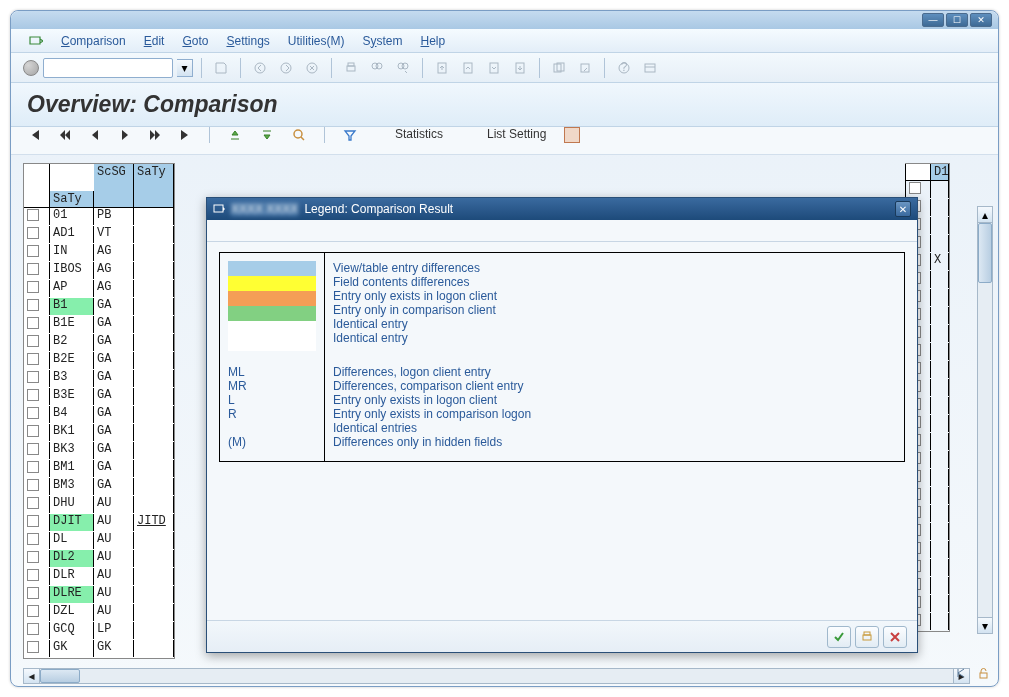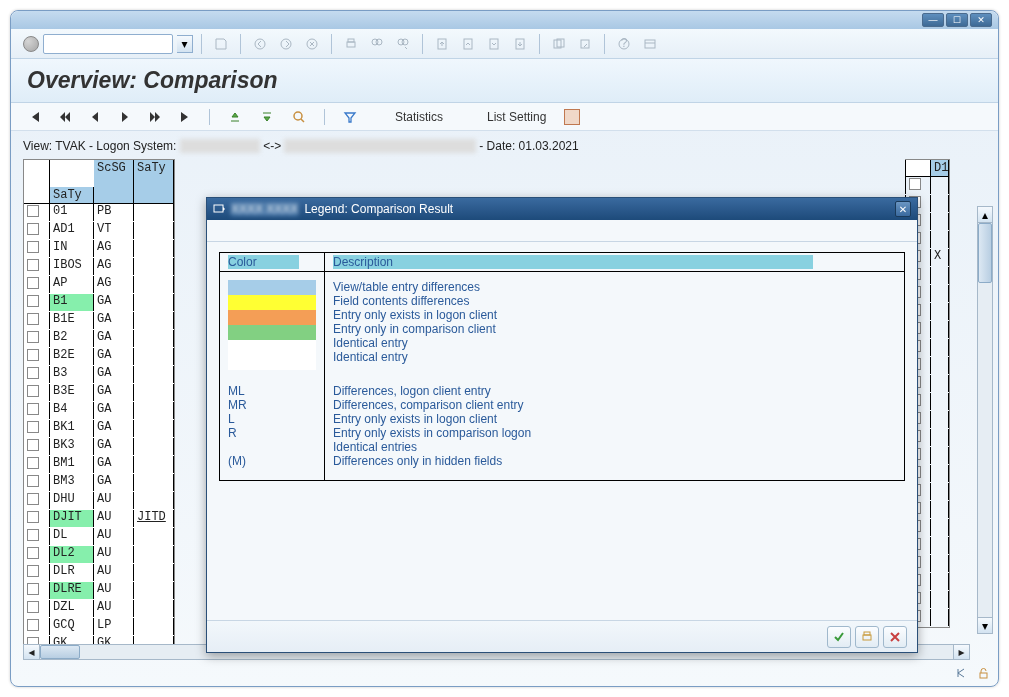--- a/index.html
+++ b/index.html
@@ -26,21 +26,21 @@
   .menu-item u { text-decoration: underline; }
   .appbar { height: 30px; display:flex; align-items:center; gap:4px; padding:0 12px; background: linear-gradient(#f3f9fd,#e6eff7); border-bottom:1px solid #c0d4e6;}
   .green-dot { width:16px; height:16px; border-radius:50%; background: radial-gradient(circle at 30% 30%, #d5d5d5, #a5a5a5); border:1px solid #888;}
   .cmd-input { width:130px; height:20px; border:1px solid #8faecf; background:#fff; border-radius:2px; }
   .dd-btn { width:16px; height:18px; border:1px solid #8faecf; border-left:none; background:linear-gradient(#f5f9fd,#d3e3f1); display:flex; align-items:center; justify-content:center; cursor:pointer;}
   .app-sep { width:1px; height:20px; background:#b0c4d8; margin:0 4px;}
   .tb-btn { width:22px; height:20px; display:flex; align-items:center; justify-content:center; color:#aab7c3; cursor:default;}
   .tb-btn svg { display:block; }
 
   .page-title { padding: 8px 16px; font-size:23px; font-weight:bold; font-style:italic; color:#333; background:linear-gradient(#f0f7fd,#dfedf8); border-bottom:1px solid #c0d4e6;}
-  .sub-toolbar { height: 28px; display:flex; align-items:center; gap:14px; padding:0 16px; background:#f5f9fc; border-bottom:1px solid #d2dfec;}
+  .sub-toolbar { height: 28px; display:flex; align-items:flex-start; gap:14px; padding:0 16px; background:#f5f9fc; border-bottom:1px solid #d2dfec;}
   .nav-btn { width:16px; height:16px; display:flex; align-items:center; justify-content:center; cursor:pointer; color:#333;}
   .sub-sep { width:1px; height:16px; background:#b0c4d8; margin:0 2px;}
   .color-btn { width:18px; height:16px; display:flex; align-items:center; justify-content:center;}
   .sub-text { color:#333; padding:0 4px; cursor:pointer;}
   .list-setting-ico { width:16px; height:16px; border:1px solid #c07850; background:#f0d8c8; display:inline-block;}
 
   .content {
     position: relative;
     padding: 8px 12px;
     font-family: "Courier New", monospace;
@@ -123,20 +123,34 @@
 </head>
 <body>
 
 <div class="outer-frame">
   <div class="titlebar">
     <div class="win-btn">—</div>
     <div class="win-btn">☐</div>
     <div class="win-btn">✕</div>
   </div>
 
+  <div class="menubar">
+    <span class="menu-icon">
+      <svg width="14" height="14" viewBox="0 0 14 14">
+          <path d="M1 3h10v7H1z M11 5l3 2-3 2z" fill="none" stroke="#3a8a3a" stroke-width="1.2"></path>
+        </svg>
+    </span>
+    <span class="menu-item"><u>C</u>omparison</span>
+    <span class="menu-item"><u>E</u>dit</span>
+    <span class="menu-item"><u>G</u>oto</span>
+    <span class="menu-item"><u>S</u>ettings</span>
+    <span class="menu-item">Utilities(M)</span>
+    <span class="menu-item">S<u>y</u>stem</span>
+    <span class="menu-item"><u>H</u>elp</span>
+  </div>
 
   <div class="appbar">
     <div class="green-dot"></div>
     <input class="cmd-input" style="">
     <div class="dd-btn">▾</div>
     <div class="app-sep"></div>
     <div class="tb-btn">
         <svg width="14" height="14" viewBox="0 0 14 14">
           <path d="M2 2h8l2 2v8H2z" fill="none" stroke="currentColor"></path>
         </svg>
@@ -290,23 +304,20 @@
         </svg>
       </div>
     <span style="width:4px"></span>
     <span class="sub-text">Statistics</span>
     <span style="width:8px"></span>
     <span class="sub-text">List Setting</span>
     <span class="list-setting-ico"></span>
   </div>
 
   <div class="content">
-    <div class="info-line">
-      <span>View: TVAK - Logon System: </span><span class="blur">XXXXXXXXXX</span><span> &lt;-&gt; </span><span class="blur">Comparison System XXXXXXXXXX</span><span> - Date: </span><span>01.03.2021</span>
-    </div>
 
     <div style="display:flex; align-items:flex-start; gap:0;">
       <div class="grid-wrap">
         <div class="grid-header">
           <div class="gh-cell check"></div>
           <div class="gh-cell c1">SaTy</div>
           <div class="gh-cell c2">ScSG</div>
           <div class="gh-cell c3">SaTy</div>
         </div>
         <div id="grid-rows">
@@ -612,24 +623,20 @@
         </svg>
       <span class="blur" style="color:#fff;background:#4a78a8;">XXXX XXXX</span>
       <span>Legend: Comparison Result</span>
       <span class="spacer"></span>
       <div class="legend-close">✕</div>
     </div>
     <div class="legend-toolbar"></div>
     <div class="legend-body">
       <table class="legend-table">
         <tbody>
-            <tr class="lt-hdr">
-          <td class="color-col"><span class="lh" style="padding:0 42px 0 0;">Color</span></td>
-          <td><span class="lh" style="padding:0 420px 0 0;">Description</span></td>
-        </tr>
         <tr>
               <td class="color-col" style="padding-top:8px; padding-bottom:8px;">
           <span id="swatches"><span class="swatch sw-blue"></span><span class="swatch sw-yellow"></span><span class="swatch sw-orange"></span><span class="swatch sw-green"></span><span class="swatch sw-white"></span><span class="swatch sw-white"></span></span>
         </td>
               <td style="padding-top:8px;" id="color-descs">
                 <div>View/table entry differences</div>
                 <div>Field contents differences</div>
                 <div>Entry only exists in logon client</div>
                 <div>Entry only in comparison client</div>
                 <div>Identical entry</div>

